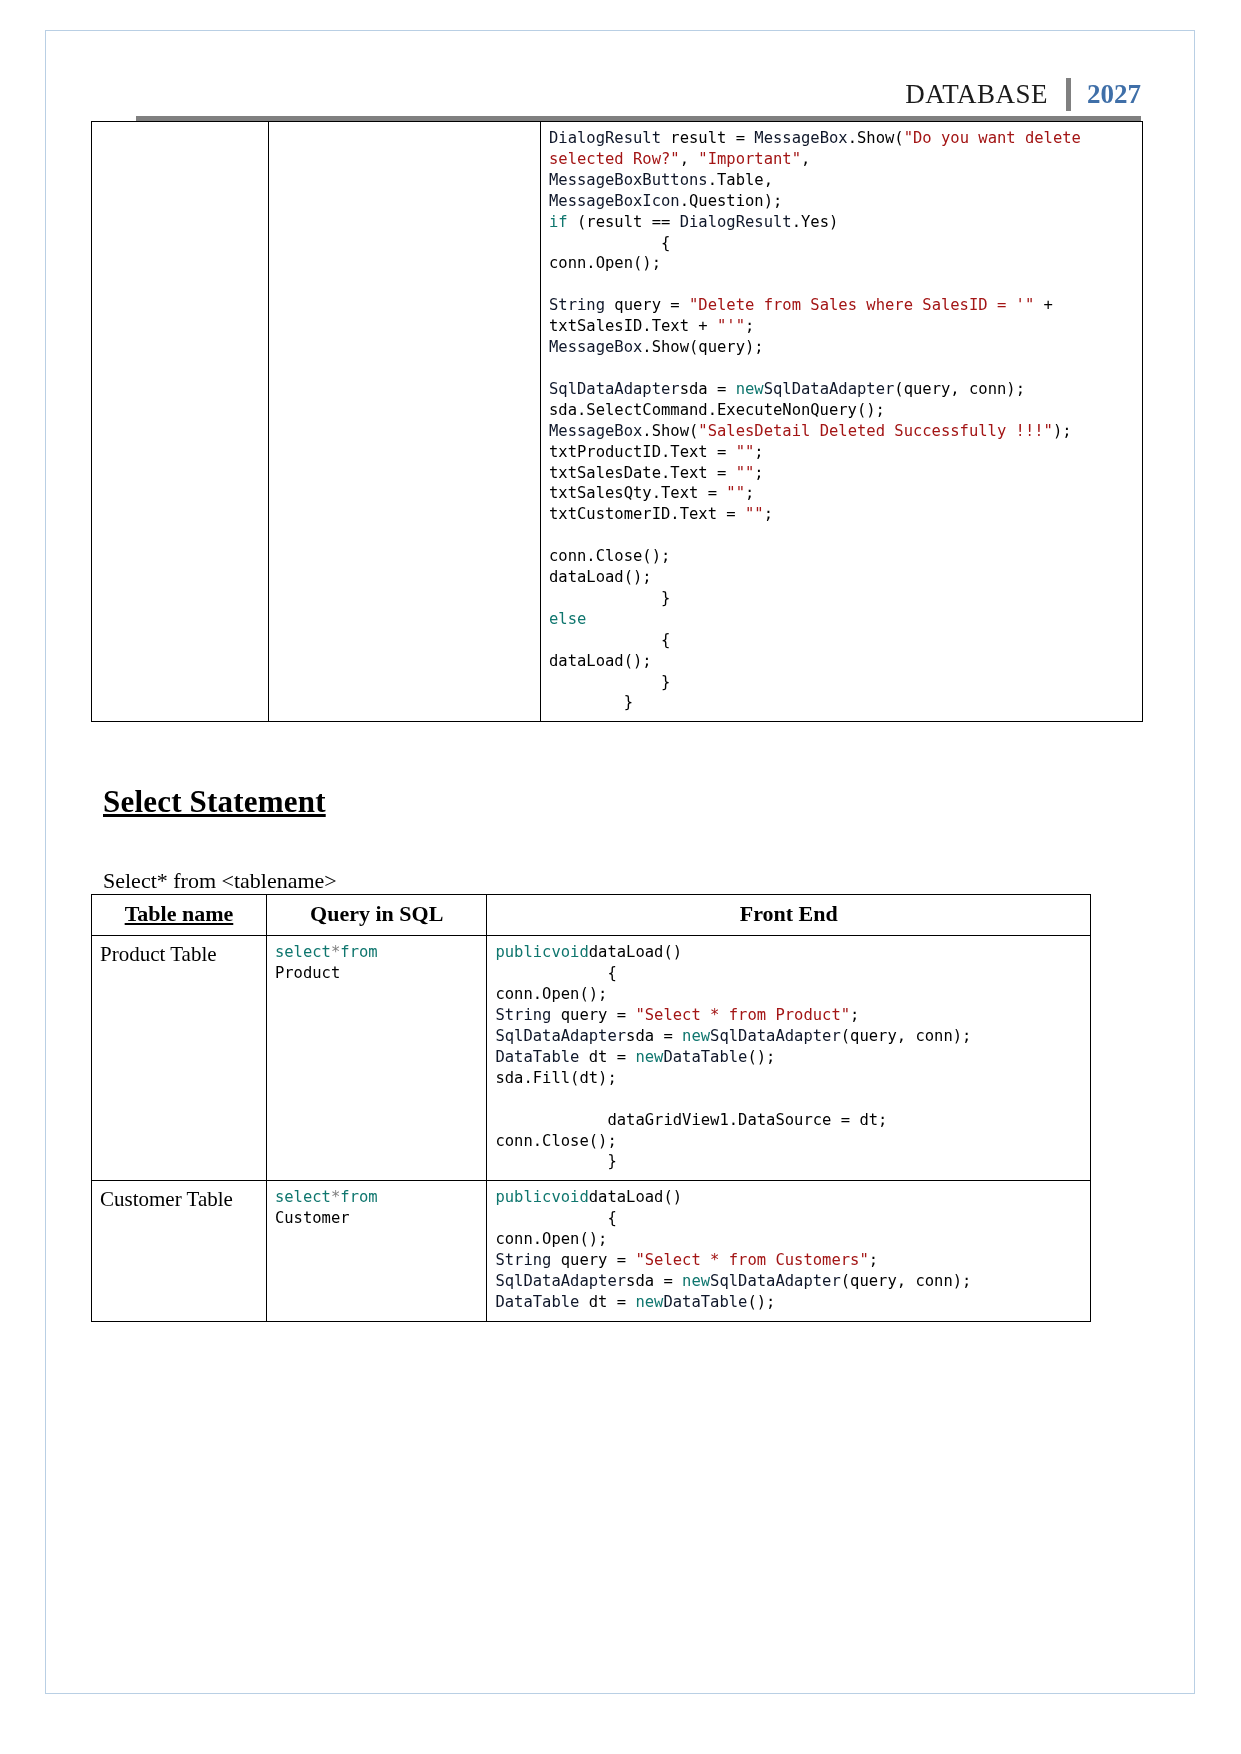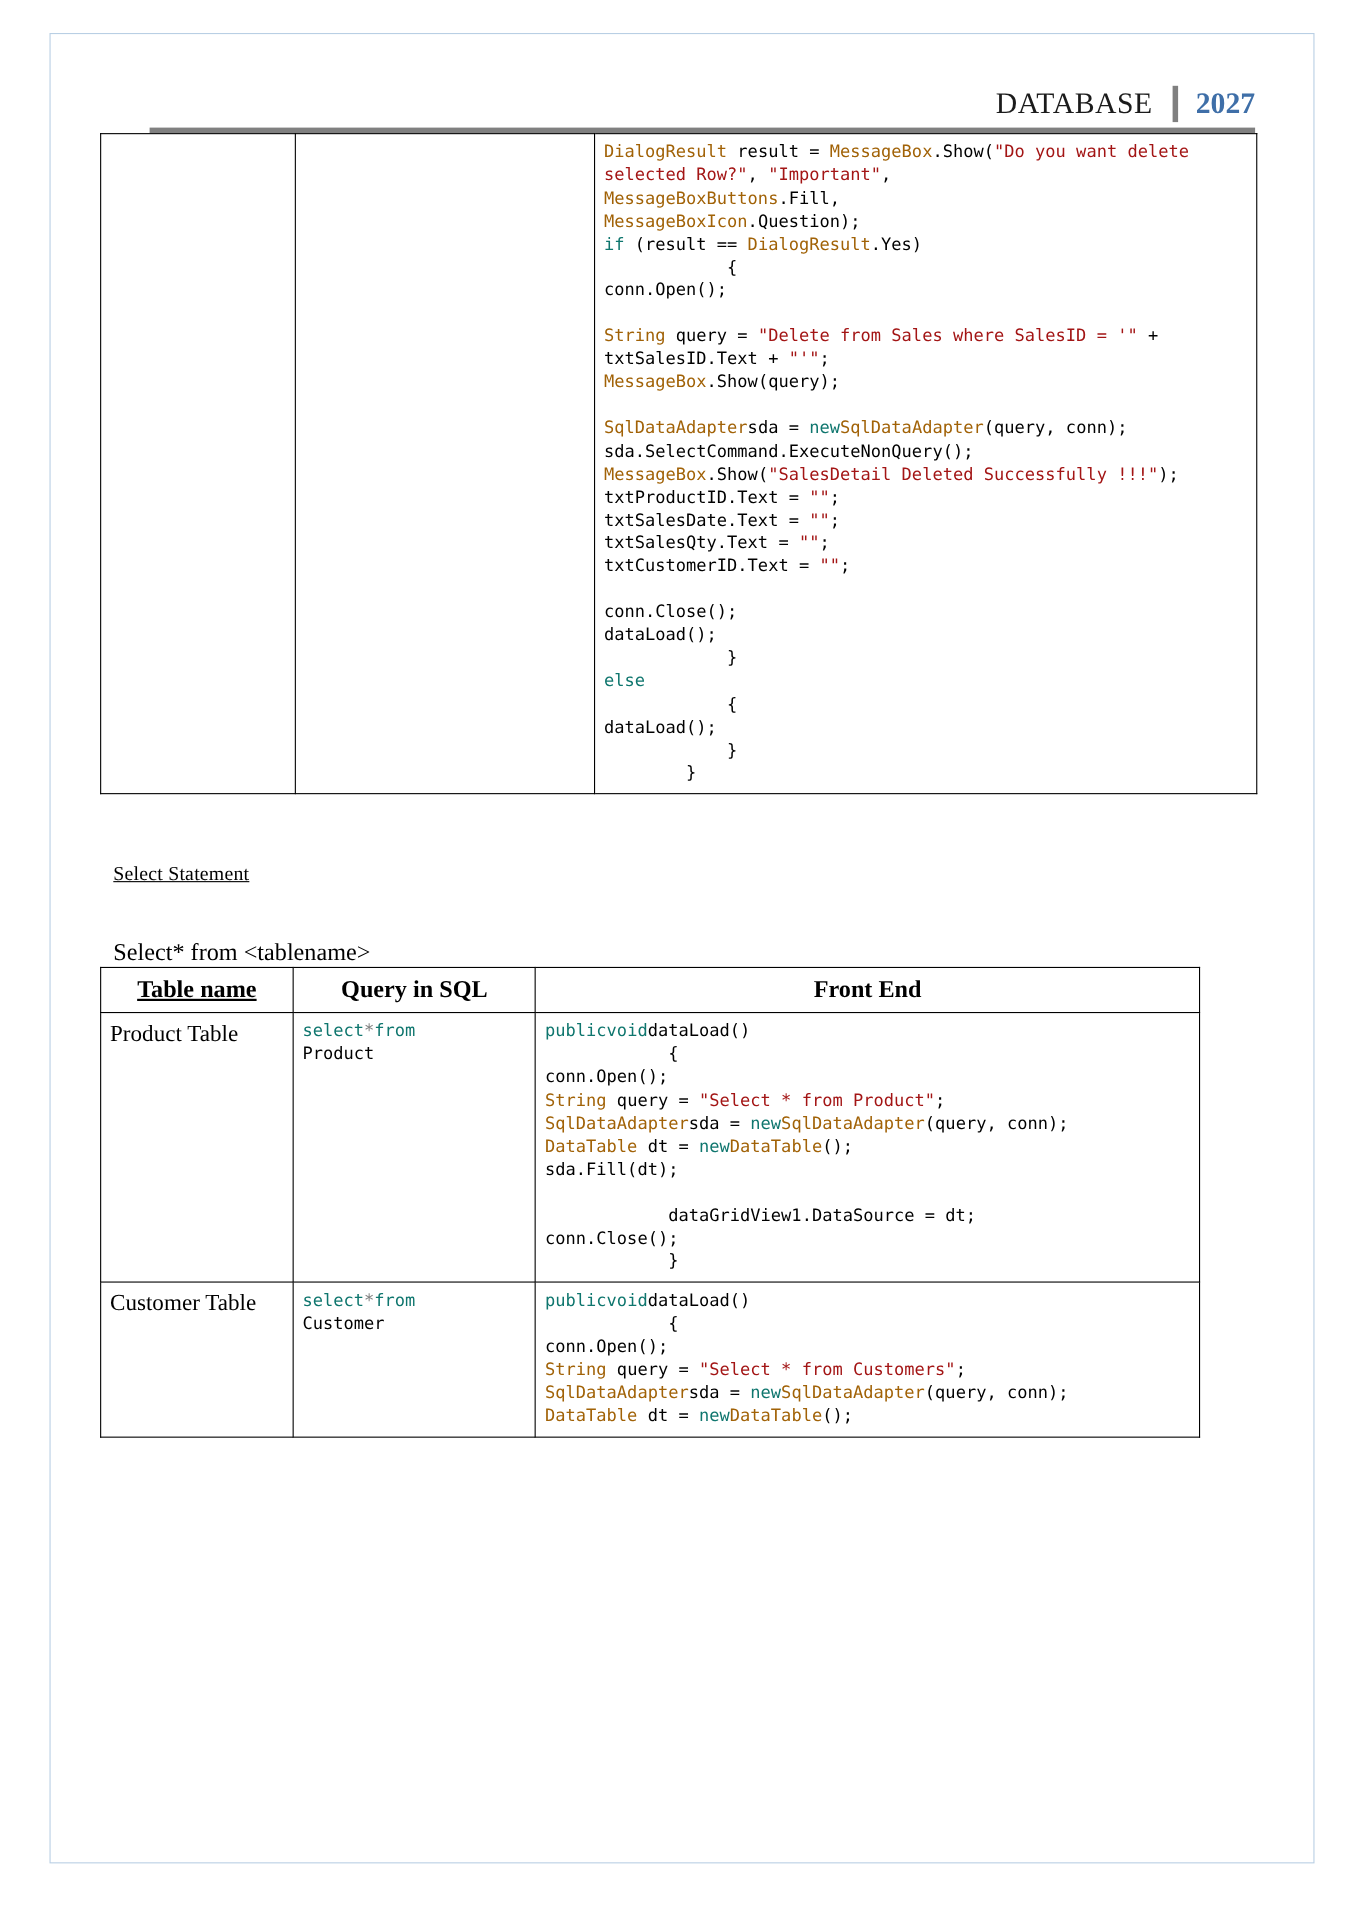--- a/index.html
+++ b/index.html
@@ -71,21 +71,21 @@
   
   .code {
     font-family: "DejaVu Sans Mono", monospace;
     font-size: 15.5px;
     line-height: 20.9px;
     white-space: pre-wrap;
     word-break: break-word;
     color: #000000;
   }
   .kw   { color: #0f766e; }
-  .type { color: #a16207; margin-top: 28px; }
+  .type { color: #0f172a; margin-top: 28px; }
   .str  { color: #a31515; }
   .op   { color: #808080; }
 
   
   table.doc-table {
     border-collapse: collapse;
     table-layout: fixed;
     width: 1000px;
     margin: 0;
   }
@@ -95,22 +95,22 @@
     vertical-align: top;
     padding: 6px 8px 8px 8px;
   }
   .tbl-top { margin-top: 18px; }
   .col-a { width: 160px; }
   .col-b { width: 255px; }
   .col-c { width: 585px; }
 
   
   .section-heading {
-    font-size: 18px;
-    font-weight: normal;
+    font-size: 31px;
+    font-weight: bold;
     text-decoration: underline;
     margin: 62px 0 0 12px;
     letter-spacing: 0.2px;
   }
   .para {
     font-size: 22px;
     margin: 26px 0 0 12px;
   }
   .para.gap { margin-top: 48px; }
 
@@ -143,21 +143,21 @@
     </div>
     <div class="header-rule"></div>
 
     <table class="doc-table tbl-top">
       <tbody>
           <tr>
         <td class="col-a"></td>
         <td class="col-b"></td>
         <td class="col-c">
           <div class="code"><span class="type">DialogResult</span><span> result = </span><span class="type">MessageBox</span><span>.Show(</span><span class="str">"Do you want delete selected Row?"</span><span>, </span><span class="str">"Important"</span><span>, 
-</span><span class="type">MessageBoxButtons</span><span>.Fill, 
+</span><span class="type">MessageBoxButtons</span><span>.Table, 
 </span><span class="type">MessageBoxIcon</span><span>.Question);
 </span><span class="kw">if</span><span> (result == </span><span class="type">DialogResult</span><span>.Yes)
 </span><span>            {
 </span><span>conn.Open();
 
 </span><span class="type">String</span><span> query = </span><span class="str">"Delete from Sales where SalesID = '"</span><span> + txtSalesID.Text + </span><span class="str">"'"</span><span>;
 </span><span class="type">MessageBox</span><span>.Show(query);
 
 </span><span class="type">SqlDataAdapter</span><span>sda = </span><span class="kw">new</span><span class="type">SqlDataAdapter</span><span>(query, conn);
 </span><span>sda.SelectCommand.ExecuteNonQuery();

